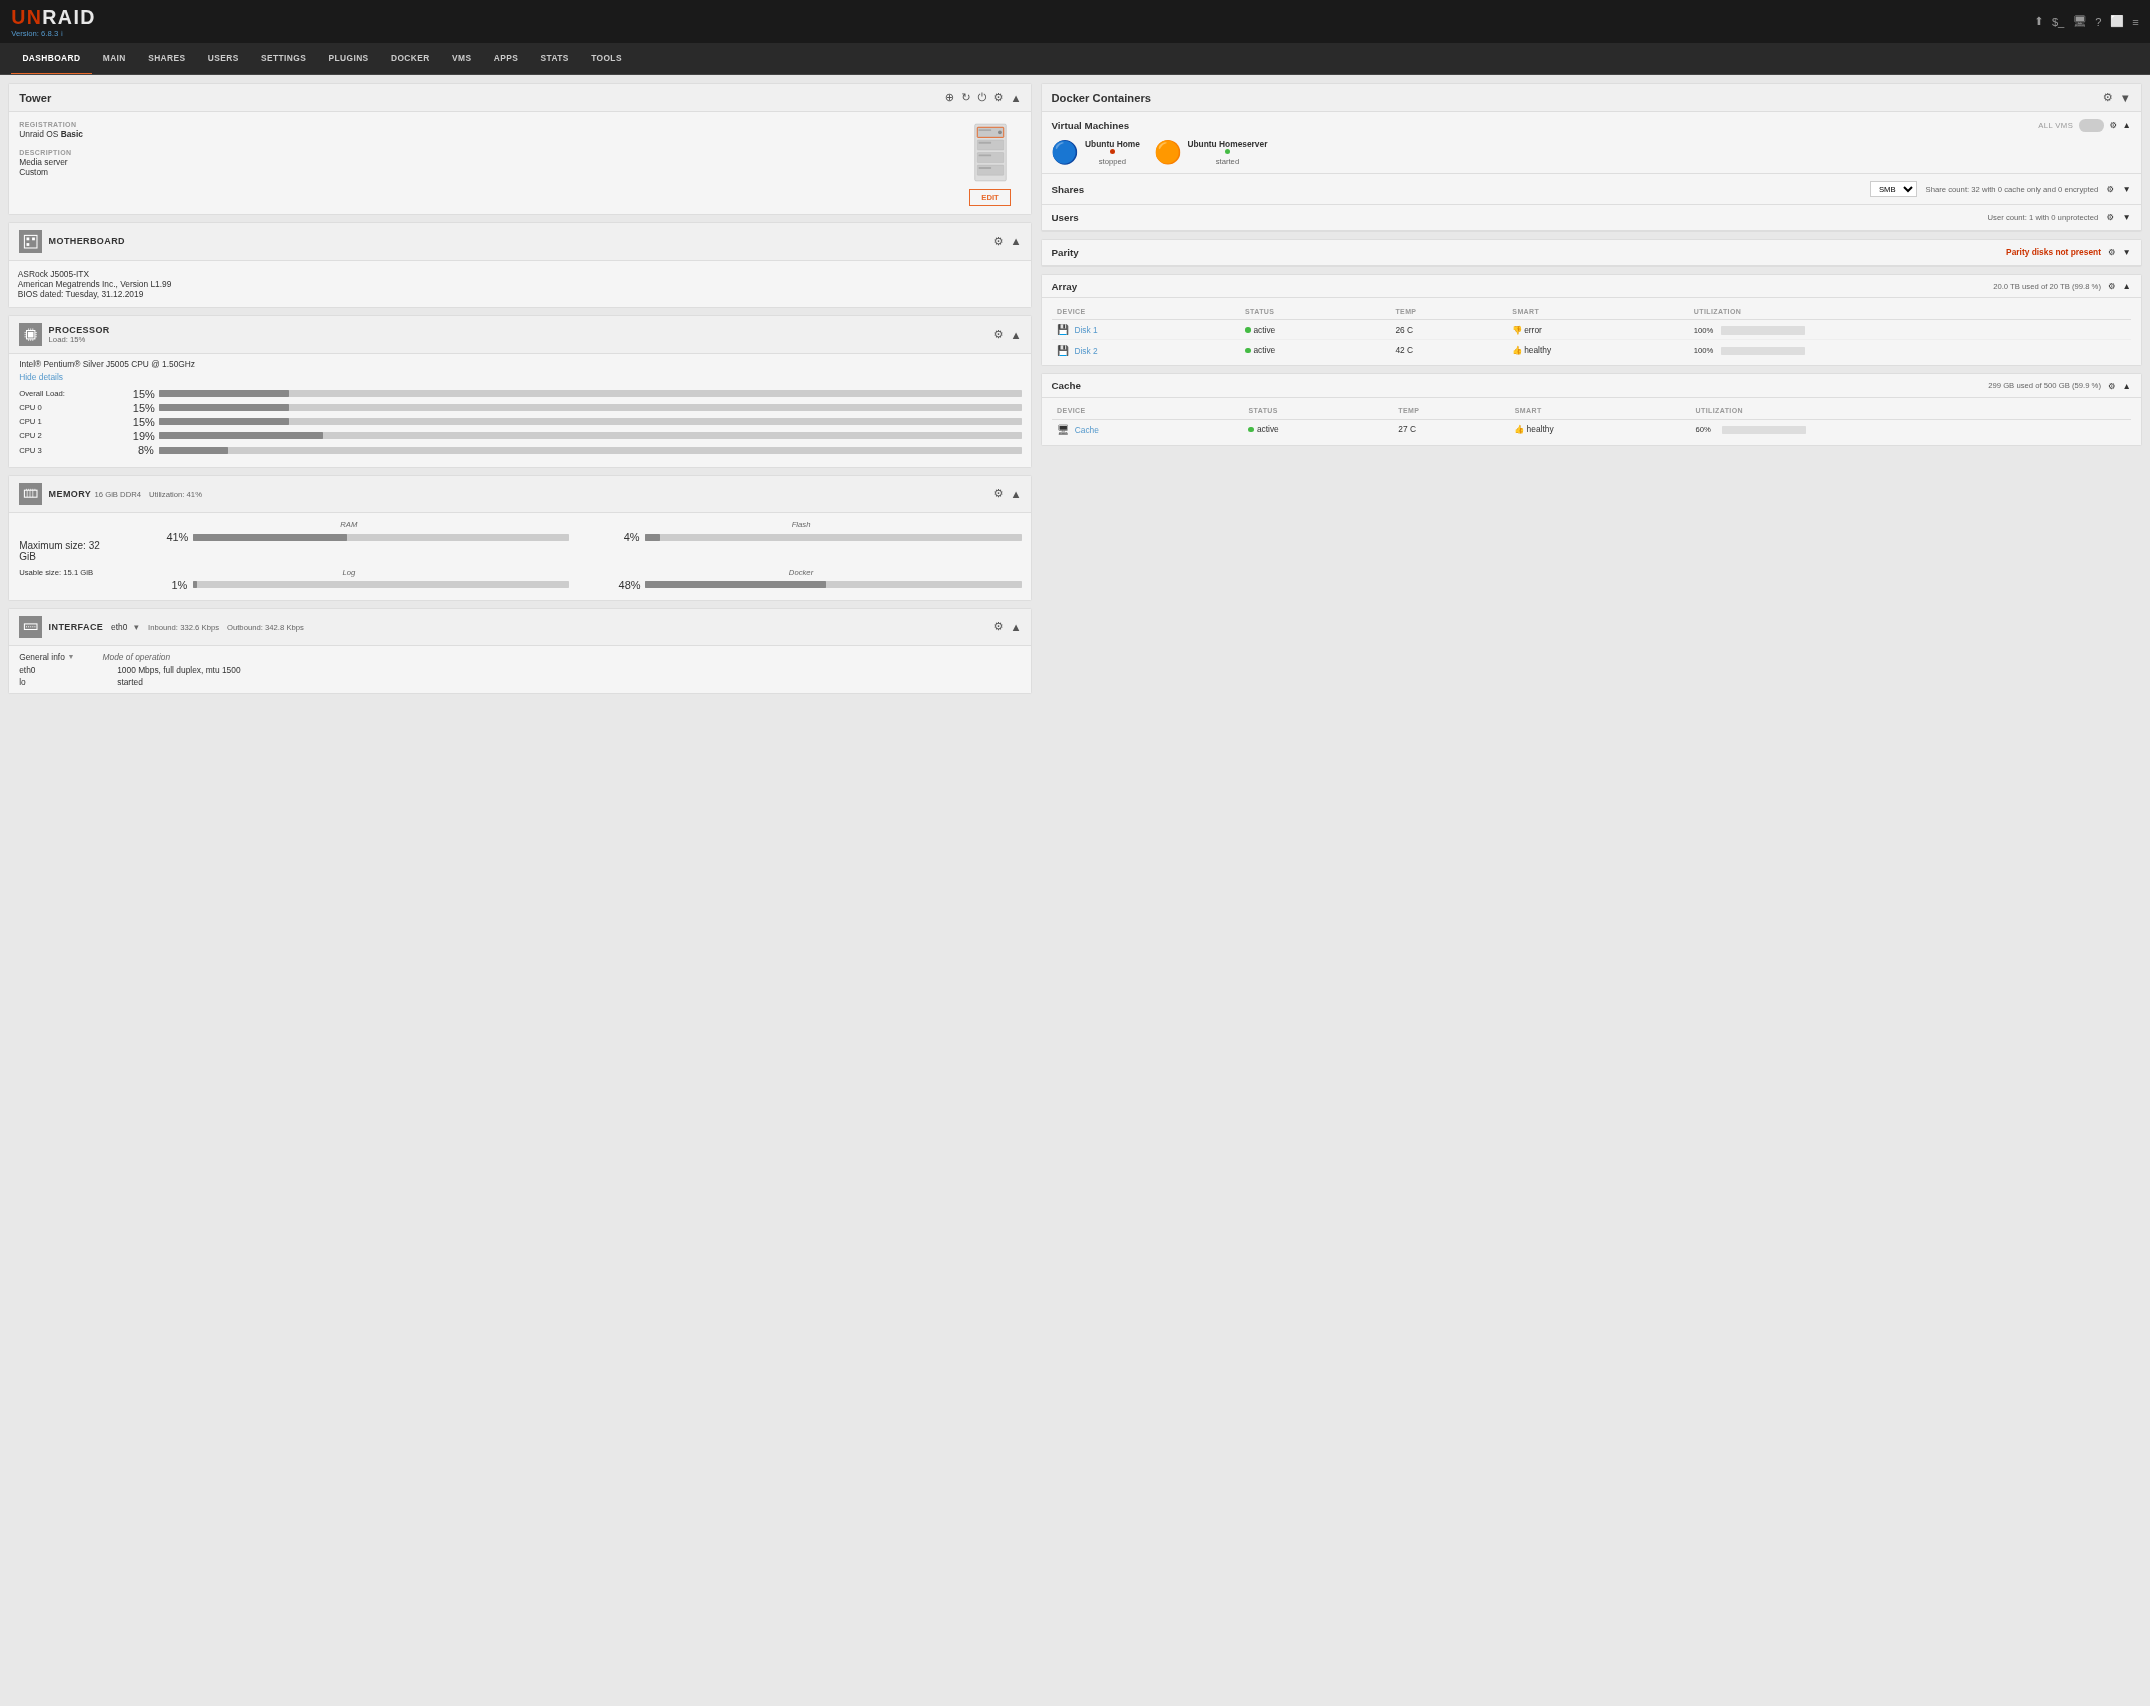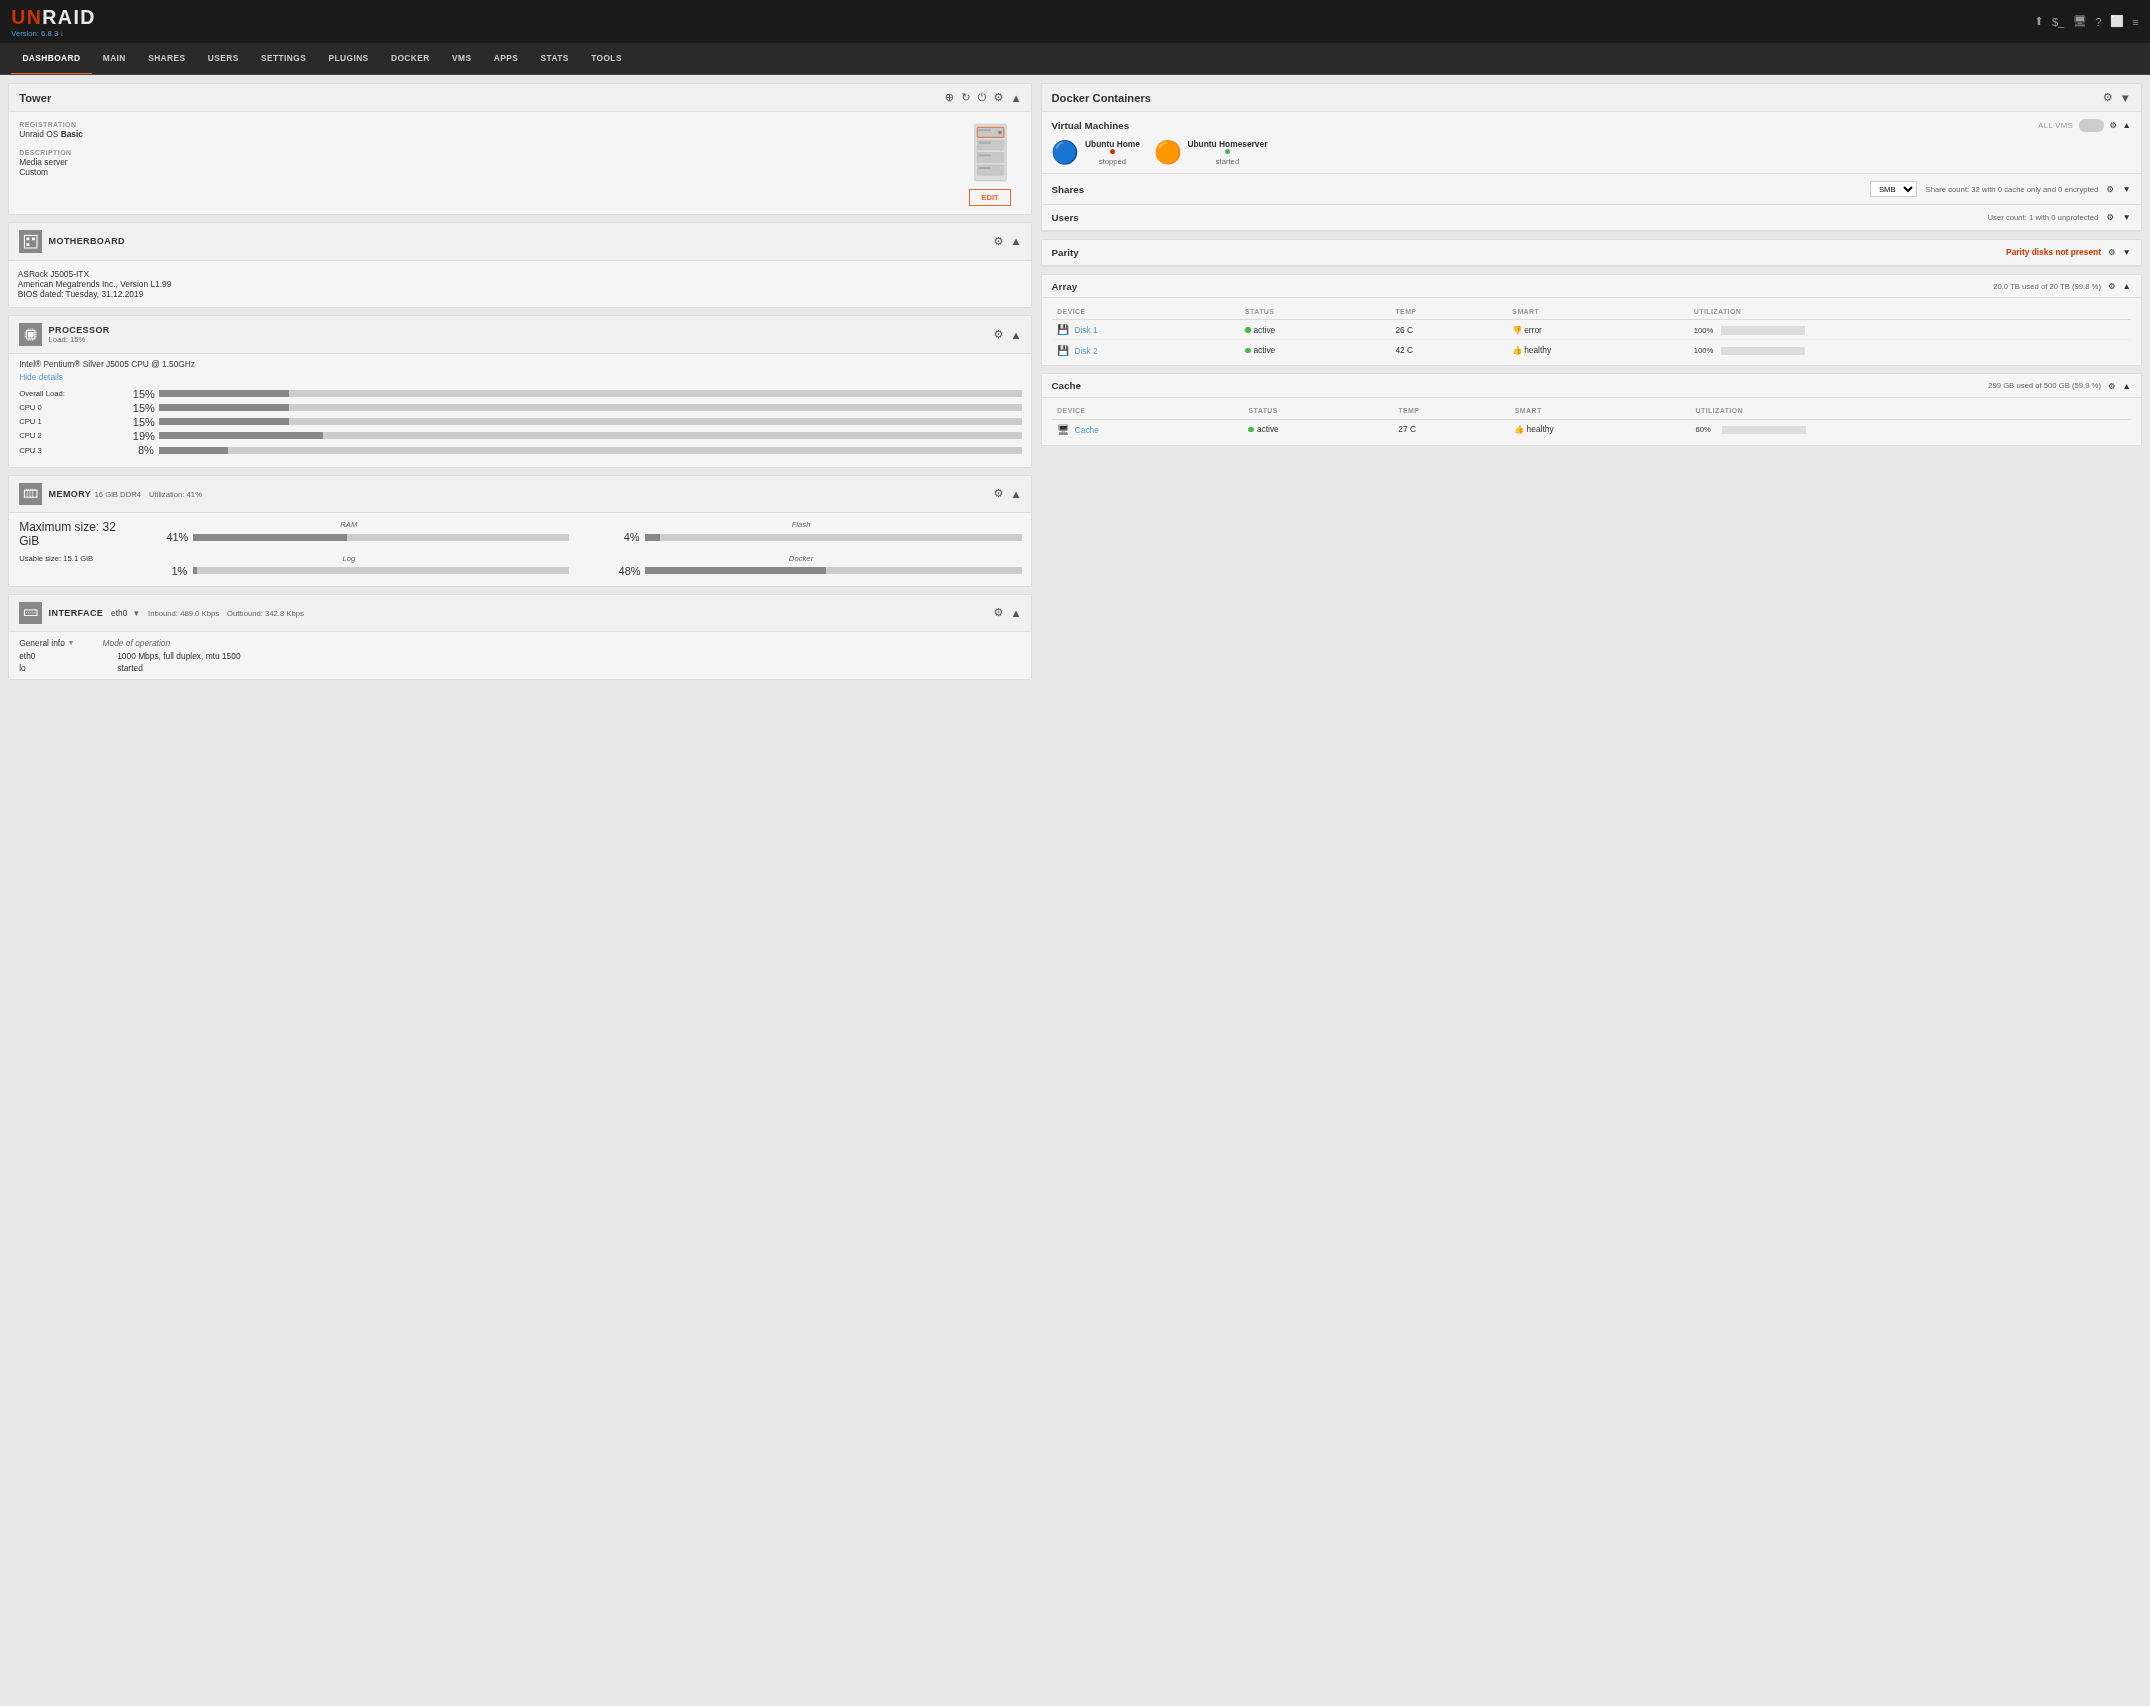--- a/index.html
+++ b/index.html
@@ -325,21 +325,21 @@
             <span style="font-size:7.7px; color:#666; margin-left:5.6px;">Utilization: 41%</span>
           </div>
         </div>
         <div class="tower-icons">
           <span>⚙</span>
           <span>▲</span>
         </div>
       </div>
       <div style="padding: 7px 9.8px;">
         <div style="display:flex; gap:11.2px; margin-bottom:5.6px;">
-          <div style="width:98px; font-size:12px; color:#333;">Maximum size: 32 GiB</div>
+          <div style="width:98px; font-size:10px; color:#333;margin-top:20px;">Maximum size: 32 GiB</div>
           <div style="flex:1;">
             <div style="font-size:7.7px; color:#666; font-style:italic; text-align:center;">RAM</div>
             <div class="progress-container">
               <span class="progress-pct">41%</span>
               <div class="progress-bar-bg">
                 <div class="progress-bar-fill" style="width:41%;"></div>
               </div>
             </div>
           </div>
           <div style="flex:1;">
@@ -386,21 +386,21 @@
               <line x1="8" y1="10" x2="8" y2="12" stroke="#fff" stroke-width="1"></line>
               <line x1="11" y1="10" x2="11" y2="12" stroke="#fff" stroke-width="1"></line>
               <line x1="14" y1="10" x2="14" y2="12" stroke="#fff" stroke-width="1"></line>
               <line x1="17" y1="10" x2="17" y2="12" stroke="#fff" stroke-width="1"></line>
             </svg>
           </div>
           <div>
             <span class="card-title">INTERFACE</span>
             <span style="font-size:8.4px; color:#333; margin-left:5.6px;">eth0</span>
             <span style="font-size:7.7px; color:#666; margin-left:2.8px;">▼</span>
-            <span style="font-size:7.7px; color:#666; margin-left:5.6px;">Inbound: 489.0 Kbps</span>
+            <span style="font-size:7.7px; color:#666; margin-left:5.6px;">Inbound: 332.6 Kbps</span>
             <span style="font-size:7.7px; color:#666; margin-left:5.6px;">Outbound: 342.8 Kbps</span>
           </div>
         </div>
         <div class="tower-icons">
           <span>⚙</span>
           <span>▲</span>
         </div>
       </div>
       <div style="padding: 5.6px 9.8px;">
         <div style="display:flex; gap:28px; margin-bottom:2.8px;">

